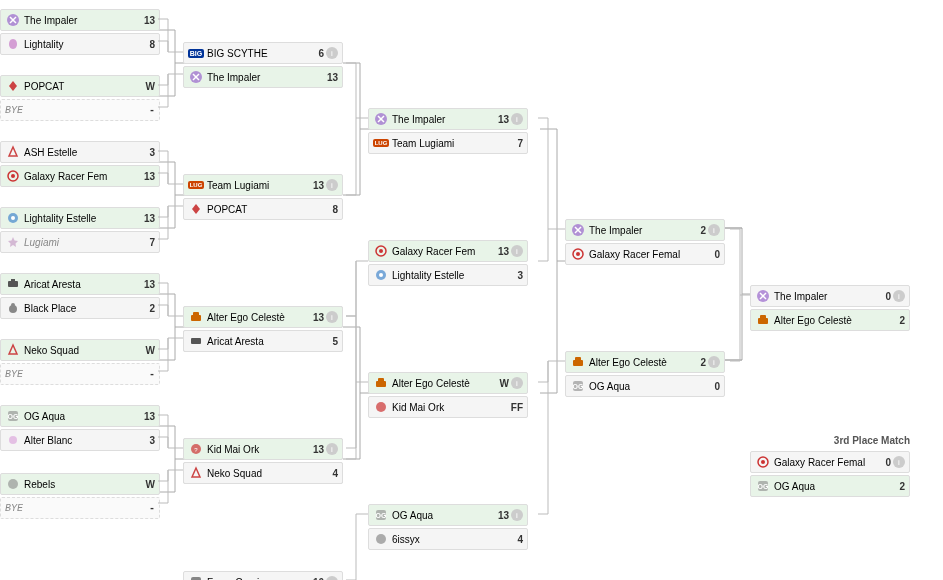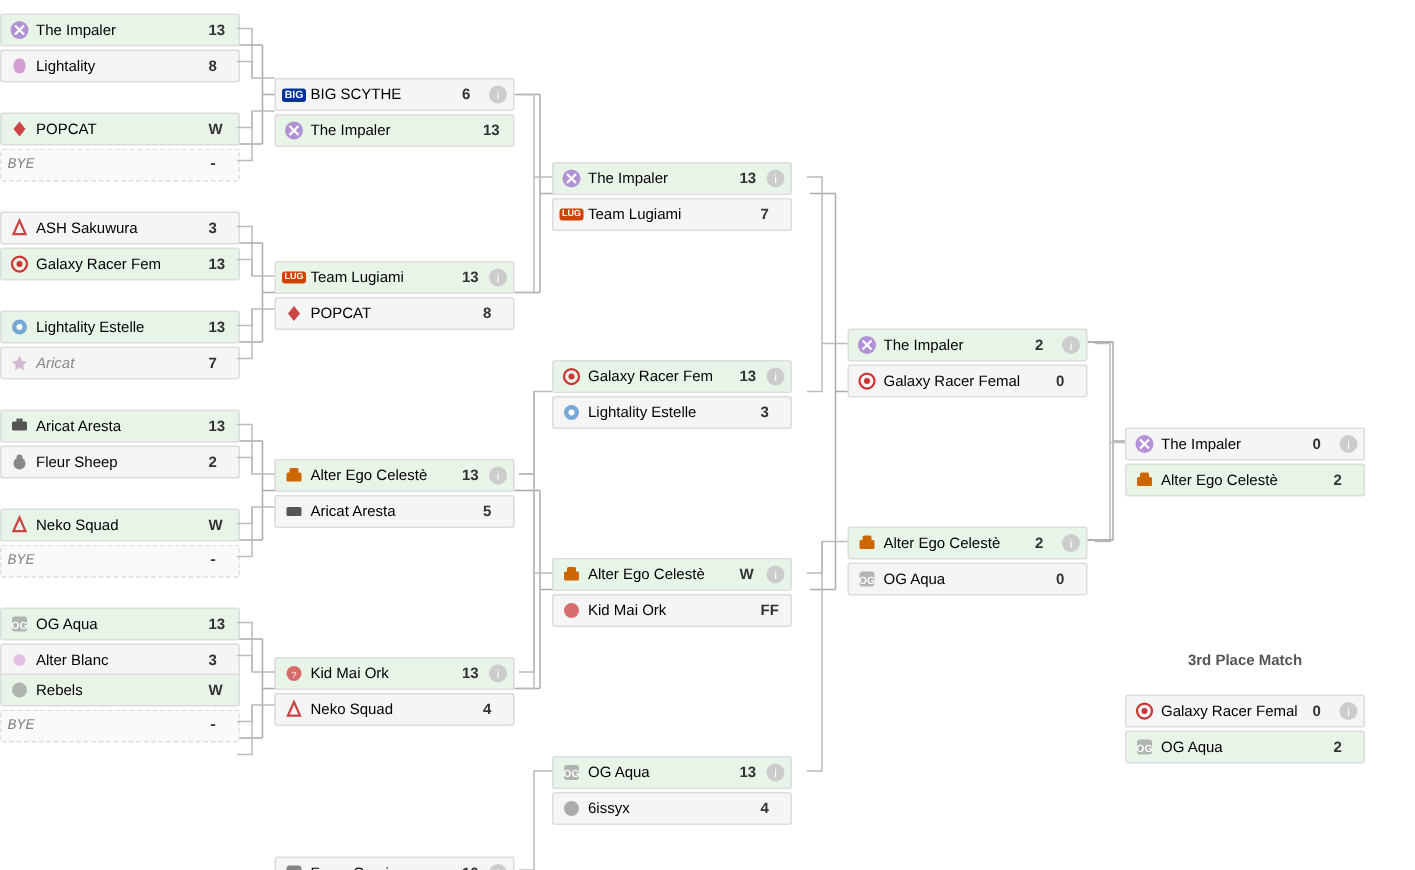--- a/index.html
+++ b/index.html
@@ -56,21 +56,21 @@
 
     .team-name.italic {
       font-style: italic;
       color: #888;
     }
 
     .team-score {
       font-size: 10px;
       font-weight: bold;
       min-width: 16px;
-      text-align: left;
+      text-align: right;
       color: #333;
     }
 
     .info-icon {
       width: 12px;
       height: 12px;
       border-radius: 50%;
       background: #ccc;
       color: #fff;
       font-size: 8px;
@@ -95,22 +95,22 @@
     .match-group {
       display: flex;
       flex-direction: column;
       position: relative;
     }
 
     
     .match-label {
       font-size: 10px;
       color: #555;
-      text-align: center;
-      margin-bottom: 16px;
+      text-align: right;
+      margin-bottom: 4px;
       font-weight: bold;
     }
 
     .bracket-main {
       position: relative;
       width: 943px;
       height: 580px;
     }
   </style>
 </head>
@@ -212,21 +212,21 @@
       </div>
     </div>
 
     <div style="position:absolute; top:140px;" class="match-group">
       <div class="team-row">
         <div class="team-logo">
           <svg width="14" height="14" viewBox="0 0 14 14">
               <path d="M3,11 L7,2 L11,11 Z" fill="none" stroke="#cc4444" stroke-width="1.5"></path>
             </svg>
         </div>
-        <span class="team-name">ASH Sakuwura</span>
+        <span class="team-name">ASH Estelle</span>
         <span class="team-score">3</span>
       </div>
       <div class="team-row winner">
         <div class="team-logo">
           <svg width="14" height="14" viewBox="0 0 14 14">
               <circle cx="7" cy="7" r="5" fill="none" stroke="#cc3333" stroke-width="1.5"></circle>
               <circle cx="7" cy="7" r="2" fill="#cc3333"></circle>
             </svg>
         </div>
         <span class="team-name">Galaxy Racer Fem</span>
@@ -244,21 +244,21 @@
         </div>
         <span class="team-name">Lightality Estelle</span>
         <span class="team-score">13</span>
       </div>
       <div class="team-row">
         <div class="team-logo">
           <svg width="14" height="14" viewBox="0 0 14 14">
               <polygon points="7,2 8.5,5.5 12,6 9.5,8.5 10,12 7,10 4,12 4.5,8.5 2,6 5.5,5.5" fill="#ccaacc" opacity="0.8"></polygon>
             </svg>
         </div>
-        <span class="team-name italic">Aricat</span>
+        <span class="team-name italic">Lugiami</span>
         <span class="team-score">7</span>
       </div>
     </div>
 
     <div style="position:absolute; top:272px;" class="match-group">
       <div class="team-row winner">
         <div class="team-logo">
           <svg width="14" height="14" viewBox="0 0 14 14">
               <rect x="2" y="4" width="10" height="6" rx="1" fill="#555"></rect>
               <rect x="5" y="2" width="2" height="3" fill="#555"></rect>
@@ -268,21 +268,21 @@
         <span class="team-name">Aricat Aresta</span>
         <span class="team-score">13</span>
       </div>
       <div class="team-row">
         <div class="team-logo">
           <svg width="14" height="14" viewBox="0 0 14 14">
               <circle cx="7" cy="8" r="4" fill="#888"></circle>
               <circle cx="7" cy="4" r="2" fill="#888"></circle>
             </svg>
         </div>
-        <span class="team-name">Fleur Sheep</span>
+        <span class="team-name">Black Place</span>
         <span class="team-score">2</span>
       </div>
     </div>
 
     <div style="position:absolute; top:338px;" class="match-group">
       <div class="team-row winner">
         <div class="team-logo">
           <svg width="14" height="14" viewBox="0 0 14 14">
               <path d="M3,11 L7,2 L11,11 Z" fill="none" stroke="#cc4444" stroke-width="1.5"></path>
             </svg>
@@ -311,40 +311,40 @@
         <div class="team-logo">
           <svg width="14" height="14" viewBox="0 0 14 14">
               <circle cx="7" cy="7" r="4" fill="#ddaadd" opacity="0.7"></circle>
             </svg>
         </div>
         <span class="team-name">Alter Blanc</span>
         <span class="team-score">3</span>
       </div>
     </div>
 
-    <div style="position:absolute; top:448px;" class="match-group">
+    <div style="position:absolute; top:472px;" class="match-group">
       <div class="team-row winner">
         <div class="team-logo">
           <svg width="14" height="14" viewBox="0 0 14 14">
               <circle cx="7" cy="7" r="5" fill="#888" opacity="0.6"></circle>
             </svg>
         </div>
         <span class="team-name">Rebels</span>
         <span class="team-score">W</span>
       </div>
       <div class="team-row bye">
         <span class="team-name italic">BYE</span>
         <span class="team-score">-</span>
       </div>
     </div>
   </div>
 
   <div style="position:absolute; left:183px; top:0; width:163px;">
 
-    <div style="position:absolute; top:41px;margin-top:10px;" class="match-group">
+    <div style="position:absolute; top:41px;" class="match-group">
       <div class="team-row">
         <div class="team-logo">
           <span style="background:#003399;color:#fff;font-size:7px;padding:1px 2px;border-radius:2px;font-weight:bold;">BIG</span>
         </div>
         <span class="team-name">BIG SCYTHE</span>
         <span class="team-score">6</span>
         <div class="info-icon">i</div>
       </div>
       <div class="team-row winner">
         <div class="team-logo">

